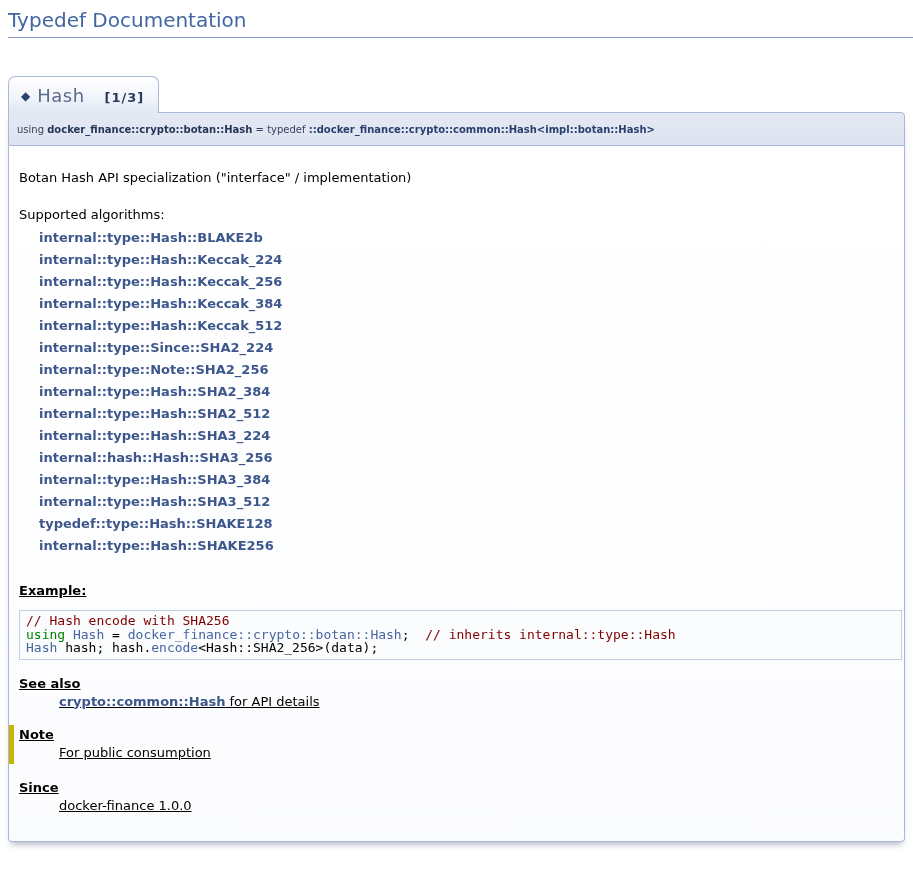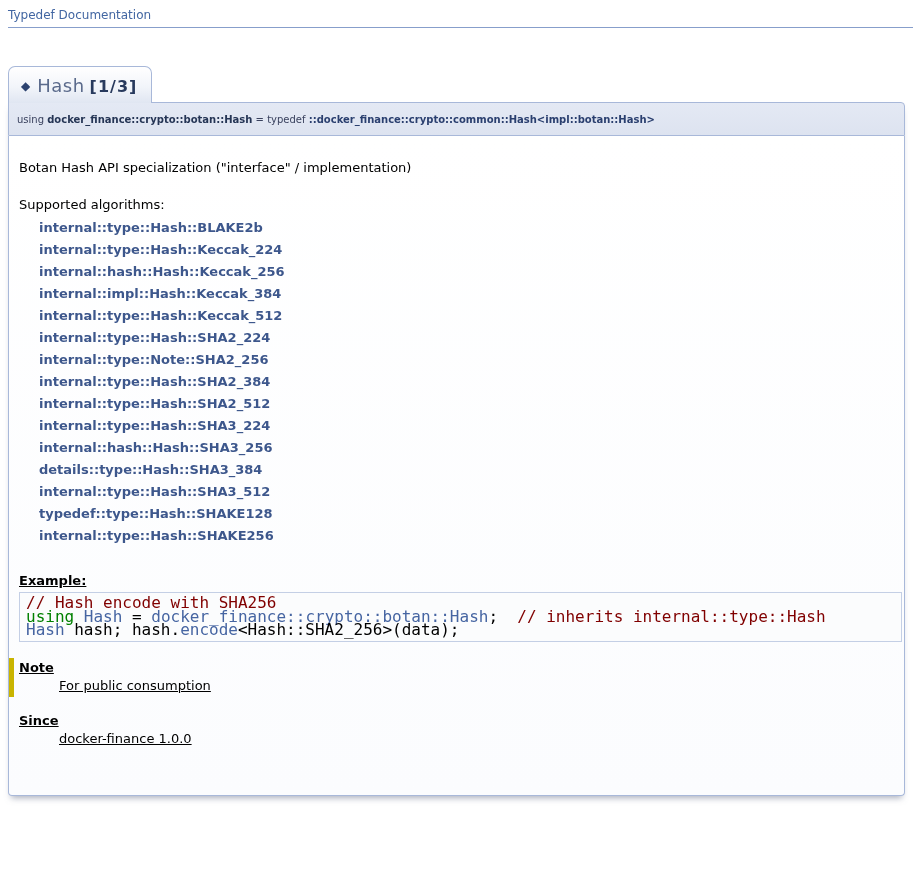--- a/index.html
+++ b/index.html
@@ -8,42 +8,42 @@
     width: 913px; height: 873px;
     font-family: "DejaVu Sans", "Liberation Sans", sans-serif;
     font-size: 13px; color: #000000; overflow: hidden;
   }
   .page { position: relative; width: 913px; height: 873px; }
 
   
   h2.groupheader {
     margin: 8px 0 0 8px;
     padding-bottom: 5px;
-    font-size: 12px; font-weight: normal;
+    font-size: 20px; font-weight: normal;
     color: #4266A2;
     border-bottom: 1px solid #879ECB;
     width: 905px;
   }
 
   
   .memwrap { margin: 38px 8px 0 8px; }
 
   .memtitle {
     display: inline-block;
     position: relative; z-index: 2;
     padding: 8px 14px 7px 12px;
     border: 1px solid #A8B8D9; border-bottom: none;
     border-radius: 7px 7px 0 0;
     background: linear-gradient(to bottom, #FFFFFF 0%, #F2F5FA 55%, #E0E6F2 100%);
     margin-bottom: -1px;
     min-width: 120px;
   }
   .memtitle .perm { color: #2C4370; font-size: 12px; margin-right: 7px; vertical-align: 2px; cursor: pointer; }
   .memtitle .tname { font-size: 18px; color: #5B6B8C; letter-spacing: 0.5px; }
-  .memtitle .overload { font-size: 16px; font-weight: bold; color: #283A5D; margin-left: 5px; letter-spacing: 1px; }
+  .memtitle .overload { font-size: 13px; font-weight: bold; color: #283A5D; margin-left: 20px; letter-spacing: 1px; }
 
   .memitem {
     position: relative; z-index: 1;
     border-radius: 0 4px 4px 4px;
     box-shadow: 0 5px 6px -3px rgba(100, 110, 135, 0.55);
   }
   .memproto {
     border: 1px solid #A8B8D9;
     border-radius: 0 4px 0 0;
     background: linear-gradient(to bottom, #E4E9F4 0%, #DDE3F0 100%);
@@ -72,26 +72,26 @@
     color: #3D578C; font-weight: bold; text-decoration: none; cursor: pointer; text-align: right;
   }
 
   dl.section { margin-top: 16px; text-decoration: underline; }
   dl.section dt { font-weight: bold; color: #000; }
   dl.section dd { margin: 3px 0 0 40px; }
   dl.user { margin-top: 26px; }
 
   
   .fragment {
-    margin-top: 4px;
+    margin-top: 12px;
     border: 1px solid #C4CFE5;
     background: #FBFCFD;
     padding: 3px 6px 4px 6px;
     font-family: "DejaVu Sans Mono", "Liberation Mono", monospace;
-    font-size: 16px; line-height: 13.5px;
+    font-size: 13px; line-height: 13.5px;
     white-space: pre;
   }
   .c-comment { color: #800000; }
   .c-keyword { color: #008000; }
   .c-codelink { color: #4665A2; cursor: pointer; }
   .c-plain { color: #000000; }
 
   dl.note {
     border-left: 5px solid #C9B400;
     margin-left: -10px;
@@ -120,41 +120,45 @@
 
       <div class="memdoc">
 
         <p class="intro">Botan Hash API specialization ("interface" / implementation)</p>
 
         <p class="supported">Supported algorithms:</p>
 
         <div class="algo-list">
             <div class="algo-item"><a>internal::type::Hash::BLAKE2b</a></div>
             <div class="algo-item"><a>internal::type::Hash::Keccak_224</a></div>
-            <div class="algo-item"><a>internal::hash::Hash::Keccak_256</a></div>
-            <div class="algo-item"><a>internal::impl::Hash::Keccak_384</a></div>
+            <div class="algo-item"><a>internal::type::Hash::Keccak_256</a></div>
+            <div class="algo-item"><a>internal::type::Hash::Keccak_384</a></div>
             <div class="algo-item"><a>internal::type::Hash::Keccak_512</a></div>
-            <div class="algo-item"><a>internal::type::Hash::SHA2_224</a></div>
+            <div class="algo-item"><a>internal::type::Since::SHA2_224</a></div>
             <div class="algo-item"><a>internal::type::Note::SHA2_256</a></div>
             <div class="algo-item"><a>internal::type::Hash::SHA2_384</a></div>
             <div class="algo-item"><a>internal::type::Hash::SHA2_512</a></div>
             <div class="algo-item"><a>internal::type::Hash::SHA3_224</a></div>
             <div class="algo-item"><a>internal::hash::Hash::SHA3_256</a></div>
-            <div class="algo-item"><a>details::type::Hash::SHA3_384</a></div>
+            <div class="algo-item"><a>internal::type::Hash::SHA3_384</a></div>
             <div class="algo-item"><a>internal::type::Hash::SHA3_512</a></div>
             <div class="algo-item"><a>typedef::type::Hash::SHAKE128</a></div>
             <div class="algo-item"><a>internal::type::Hash::SHAKE256</a></div>
           </div>
 
         <dl class="section user">
           <dt>Example:</dt>
         </dl>
 
         <div class="fragment"><div><span class="c-comment">// Hash encode with SHA256</span></div><div><span class="c-keyword">using</span><span class="c-plain"> </span><span class="c-codelink">Hash</span><span class="c-plain"> = </span><span class="c-codelink">docker_finance::crypto::botan::Hash</span><span class="c-plain">;  </span><span class="c-comment">// inherits internal::type::Hash</span></div><div><span class="c-codelink">Hash</span><span class="c-plain"> hash; hash.</span><span class="c-codelink">encode</span><span class="c-plain">&lt;Hash::SHA2_256&gt;(data);</span></div></div>
 
+        <dl class="section see">
+          <dt>See also</dt>
+          <dd><a class="el">crypto::common::Hash</a><span> for API details</span></dd>
+        </dl>
 
         <dl class="section note">
           <dt>Note</dt>
           <dd>For public consumption</dd>
         </dl>
 
         <dl class="section since">
           <dt>Since</dt>
           <dd>docker-finance 1.0.0</dd>
         </dl>

